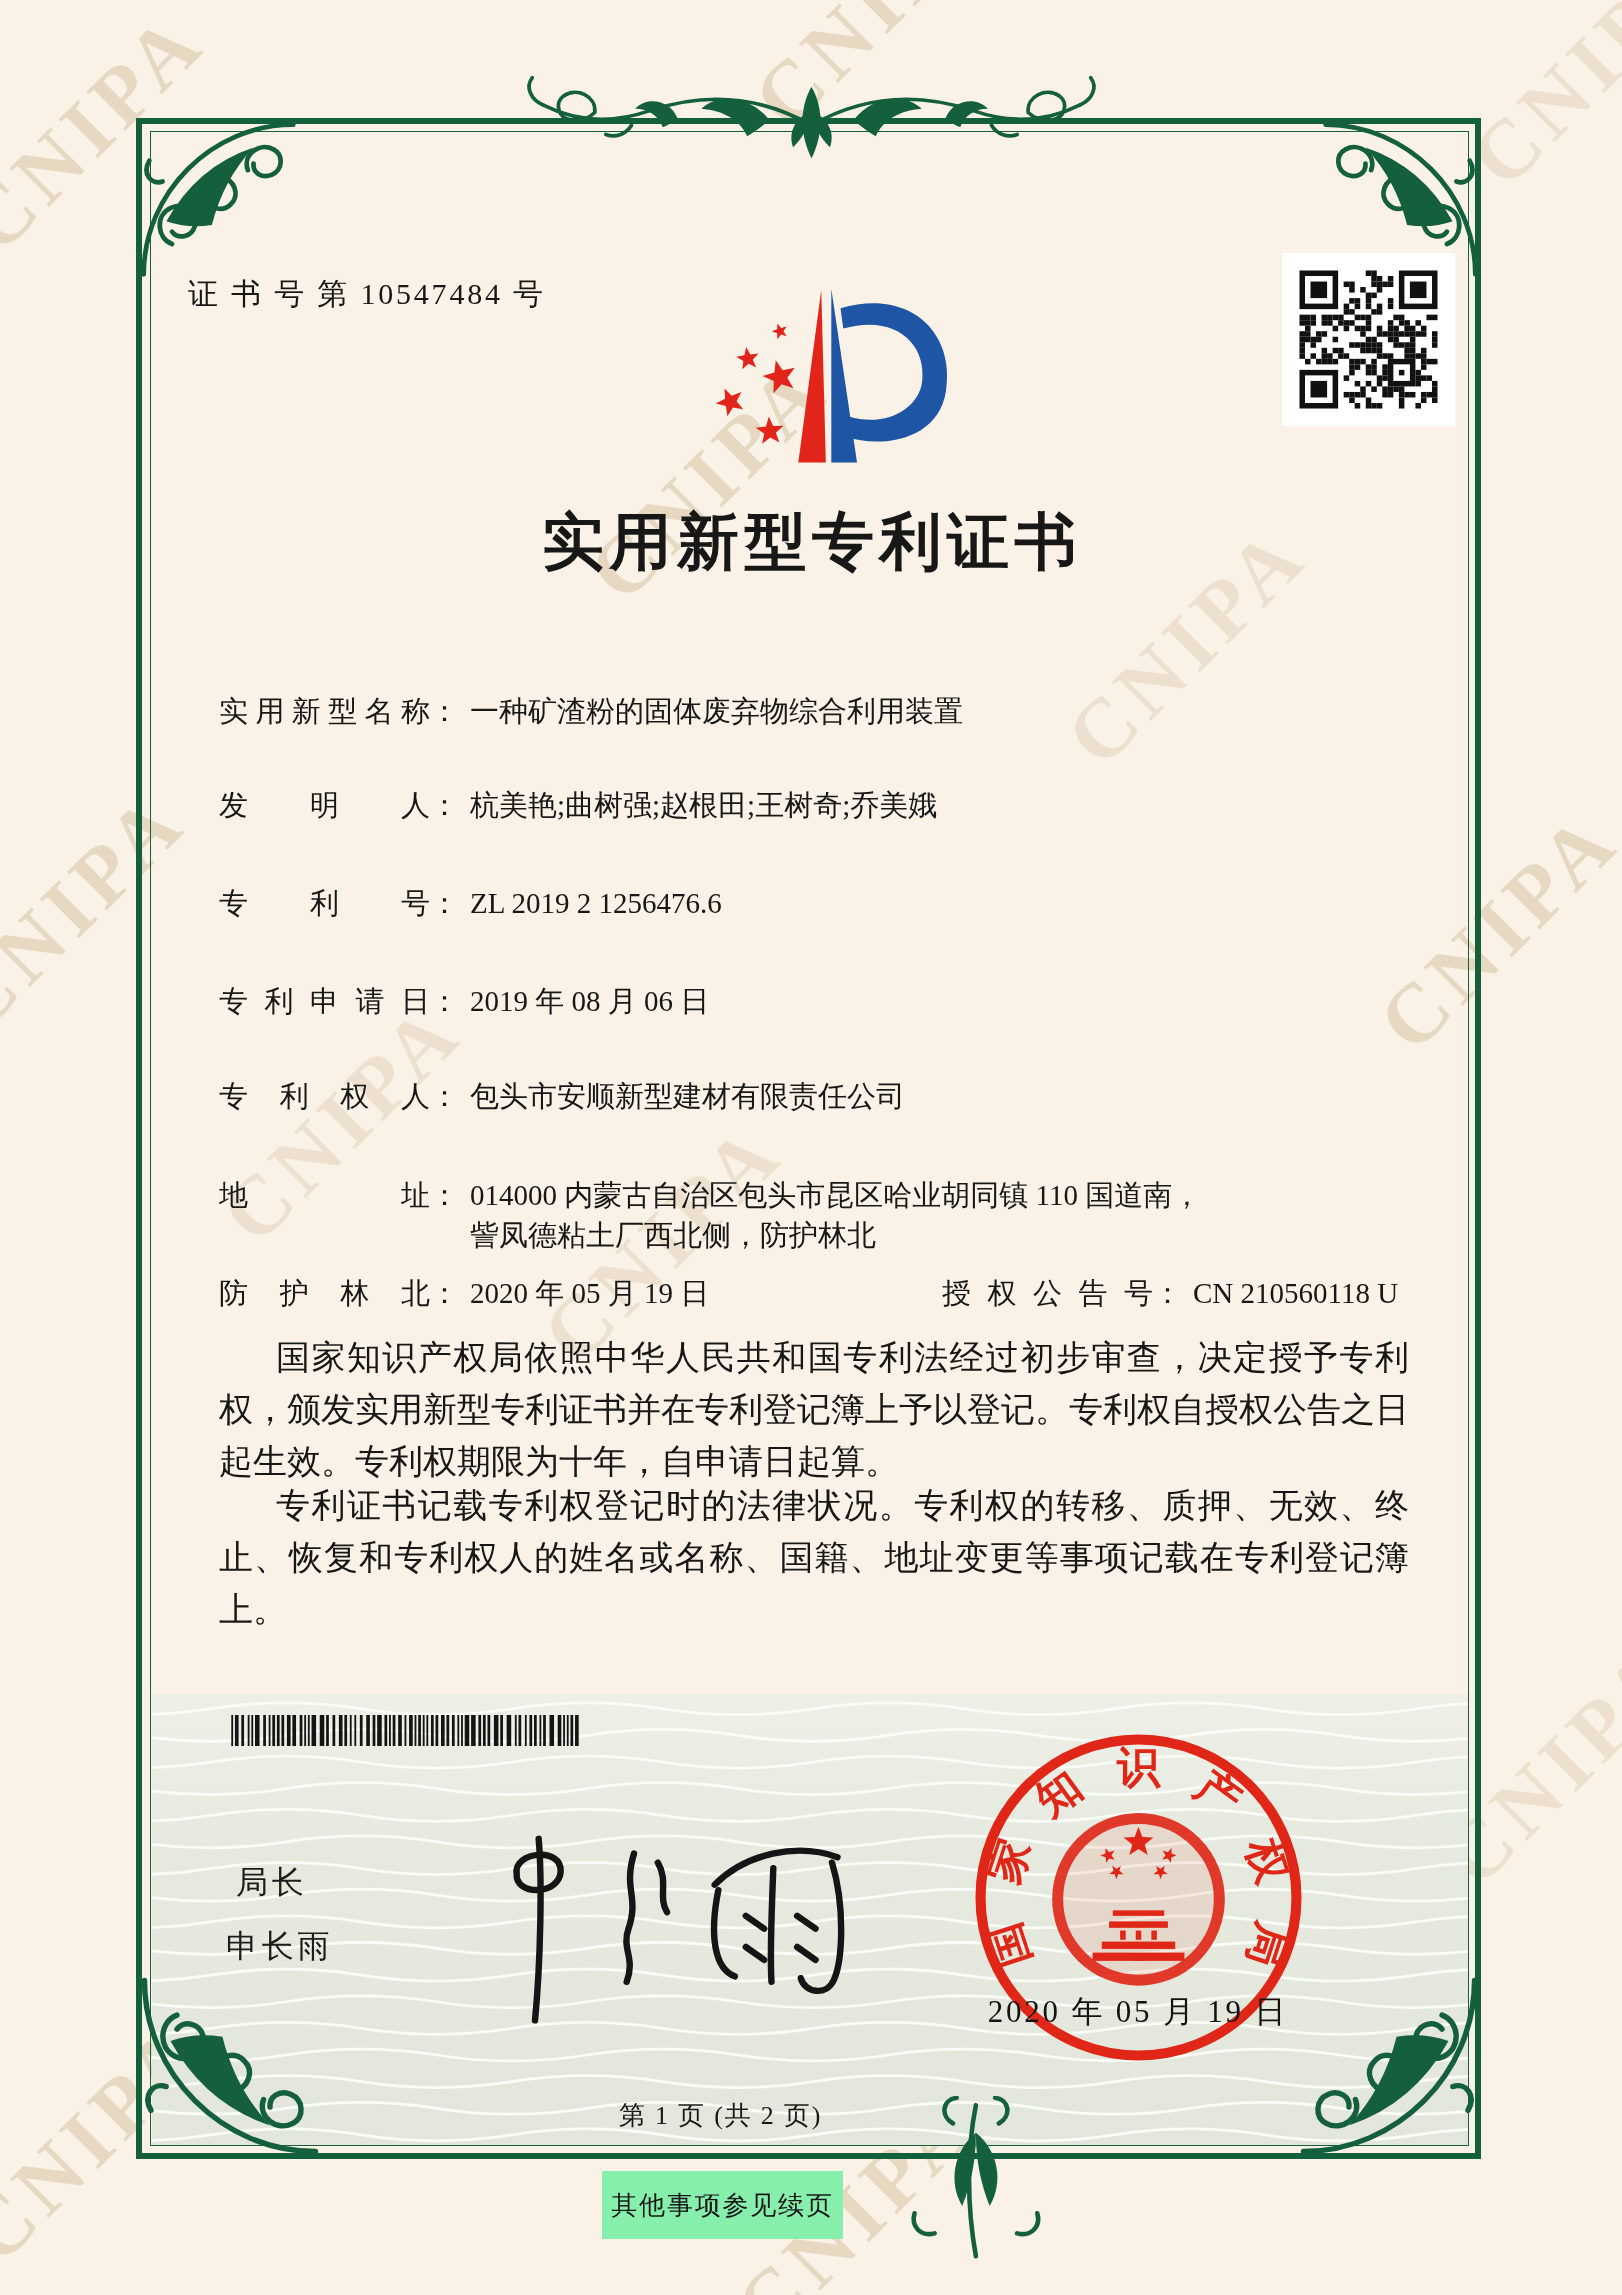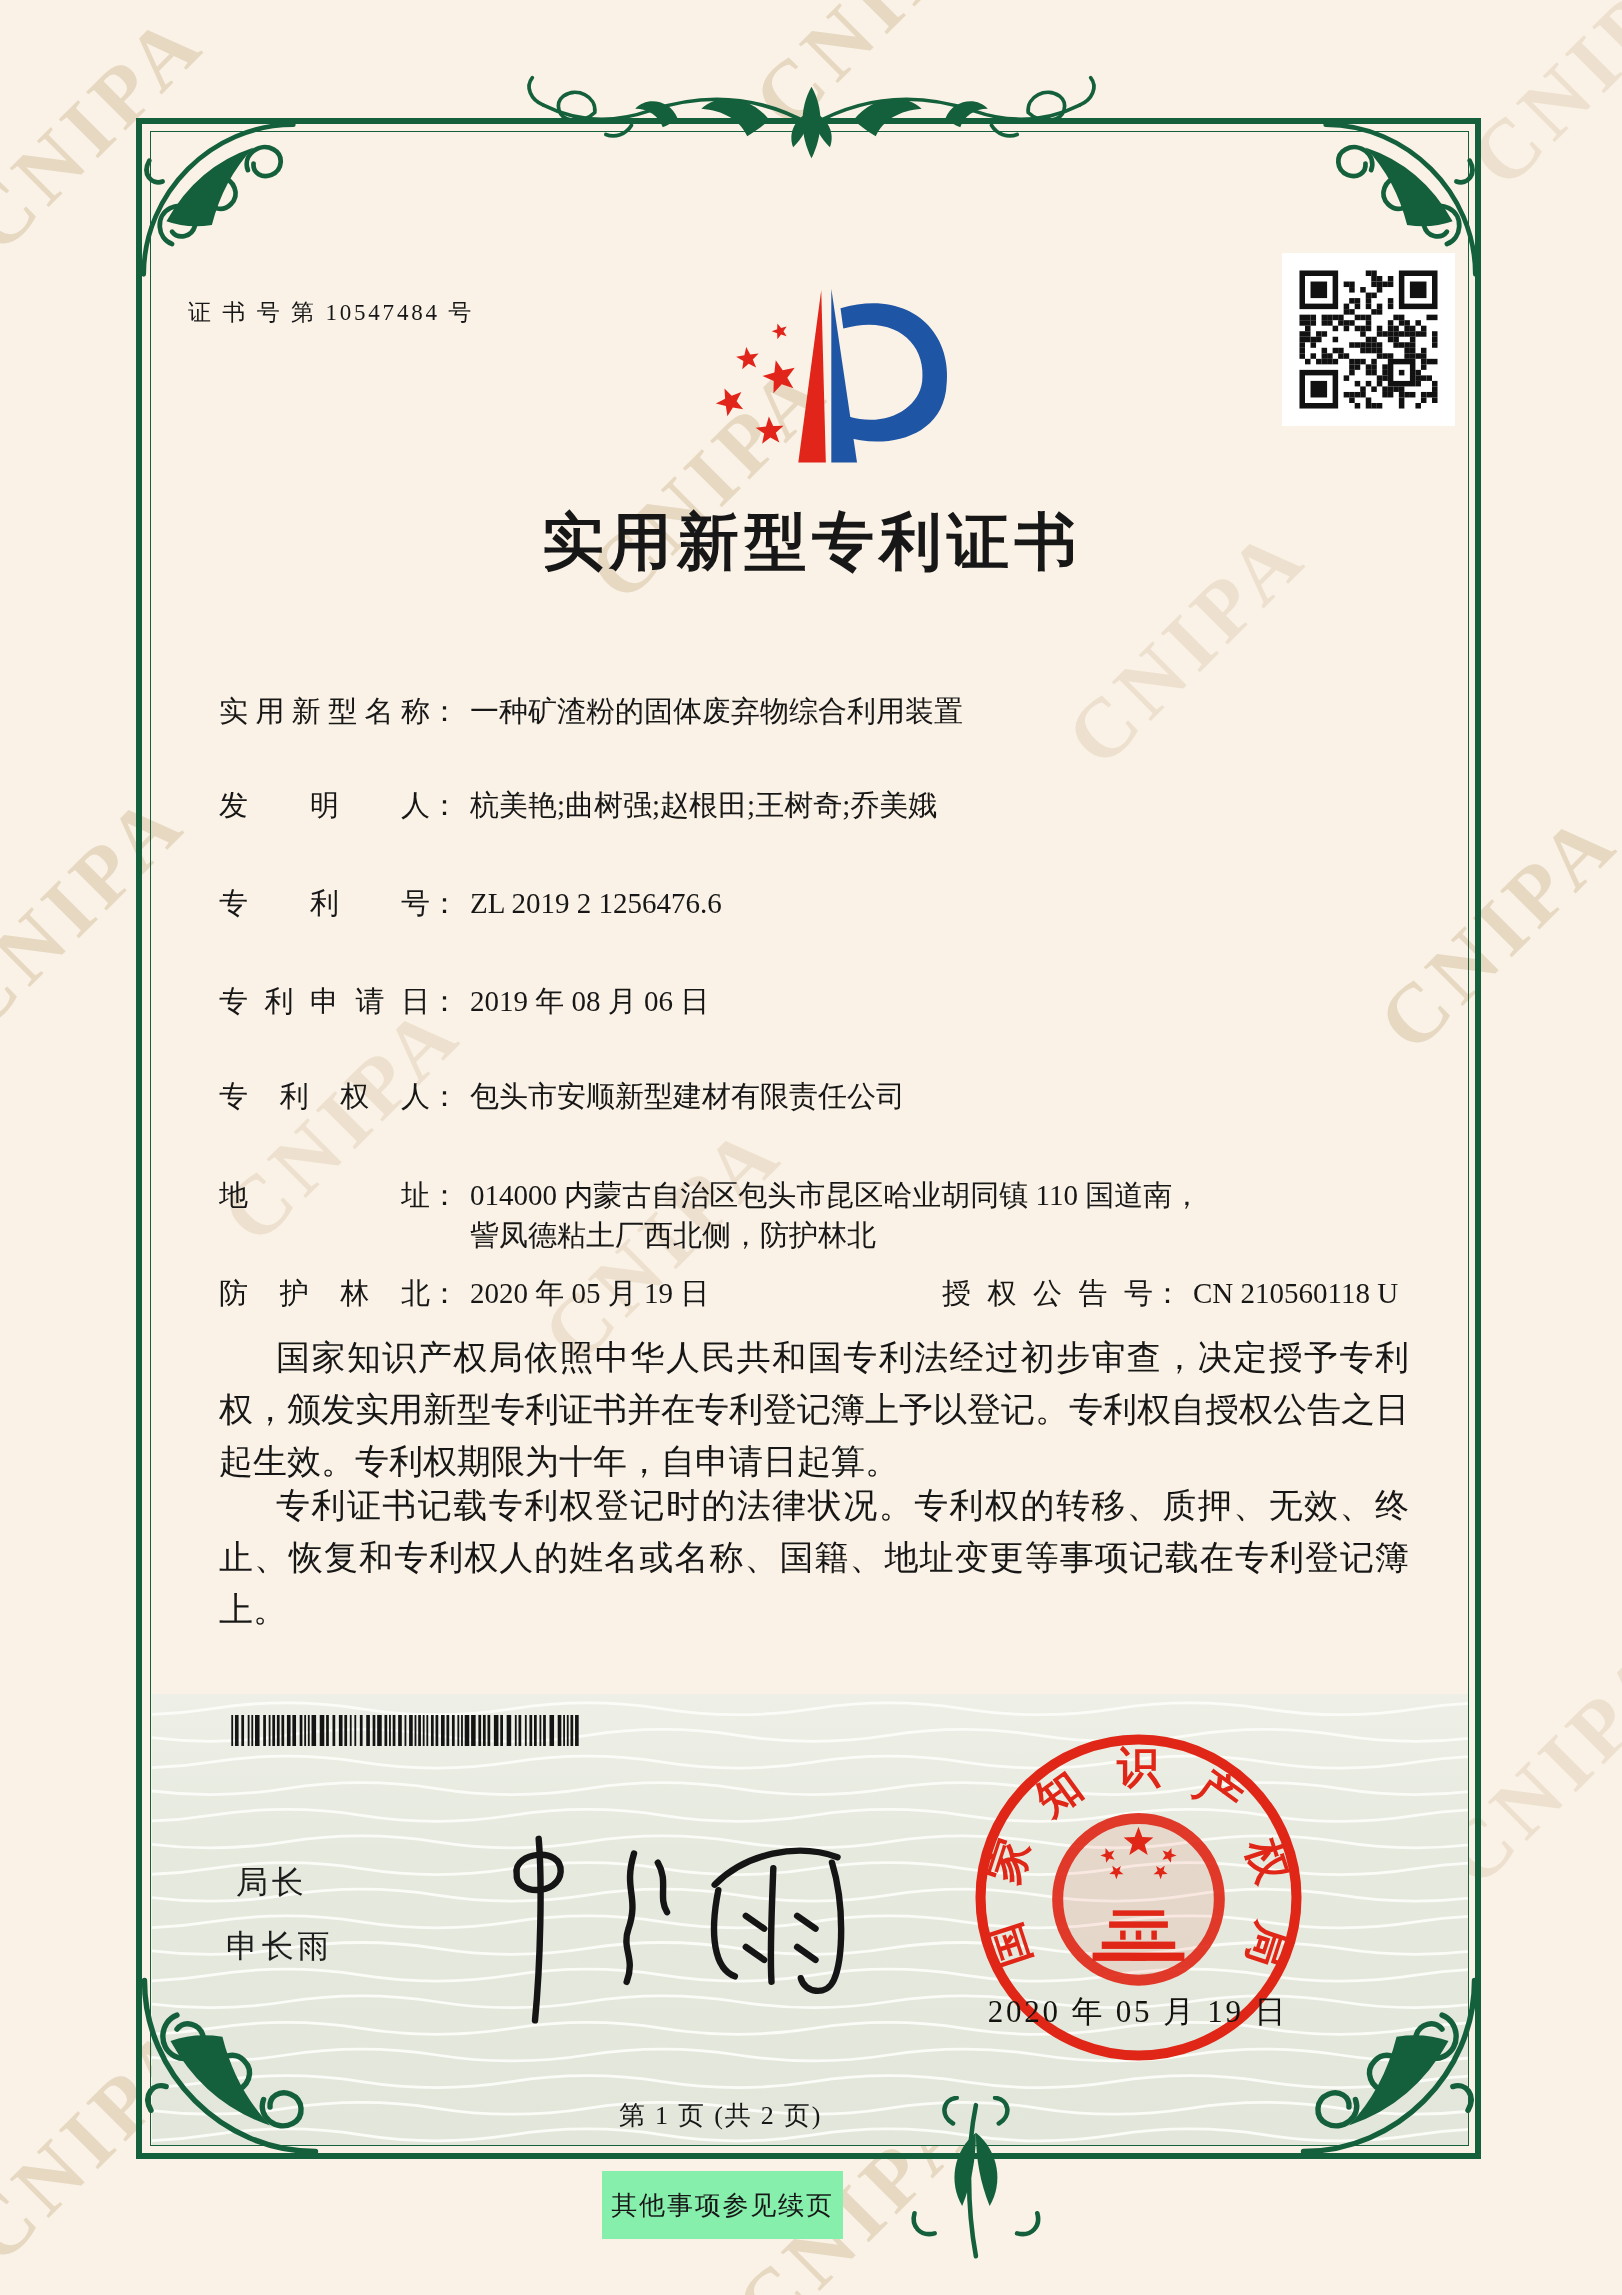--- a/index.html
+++ b/index.html
@@ -16,21 +16,21 @@
   .band svg{display:block;}
   
   .frame-outer{position:absolute;left:136px;top:118px;width:1333px;height:2029px;
                border:6.4px solid #15603c;z-index:4;pointer-events:none;}
   .frame-inner{position:absolute;left:150px;top:131px;width:1317px;height:2013px;
                border:1.8px solid #15603c;z-index:4;pointer-events:none;}
   .corner{position:absolute;z-index:5;}
   .orn{position:absolute;z-index:5;}
   
   .ct{position:absolute;z-index:6;}
-  .cert-no{left:188px;top:297px;font-size:23px;letter-spacing:2.8px;}
+  .cert-no{left:188px;top:274px;font-size:30px;letter-spacing:2.8px;}
   .cert-title{left:151px;top:500px;width:1322px;text-align:center;font-size:62px;font-weight:bold;letter-spacing:5.5px;}
   .row{left:219px;width:1194px;font-size:29px;line-height:40px;white-space:nowrap;}
   .jlabel{display:inline-block;width:211px;text-align:justify;text-align-last:justify;vertical-align:top;}
   .colon{display:inline-block;vertical-align:top;}
   .fval{margin-left:11px;}
   .addrblock{display:inline-block;vertical-align:top;line-height:40px;margin-left:11px;white-space:normal;width:927px;}
   .pair2{position:absolute;left:723px;top:0;}
   .para{left:219px;width:1190px;font-size:34px;line-height:52px;text-indent:57px;text-align:justify;}
   .qrbox{left:1282px;top:253px;width:173px;height:173px;background:#ffffff;}
   .dir{font-family:"Liberation Sans","DejaVu Sans",sans-serif;font-size:32px;color:#1c1c1c;letter-spacing:3.7px;}

